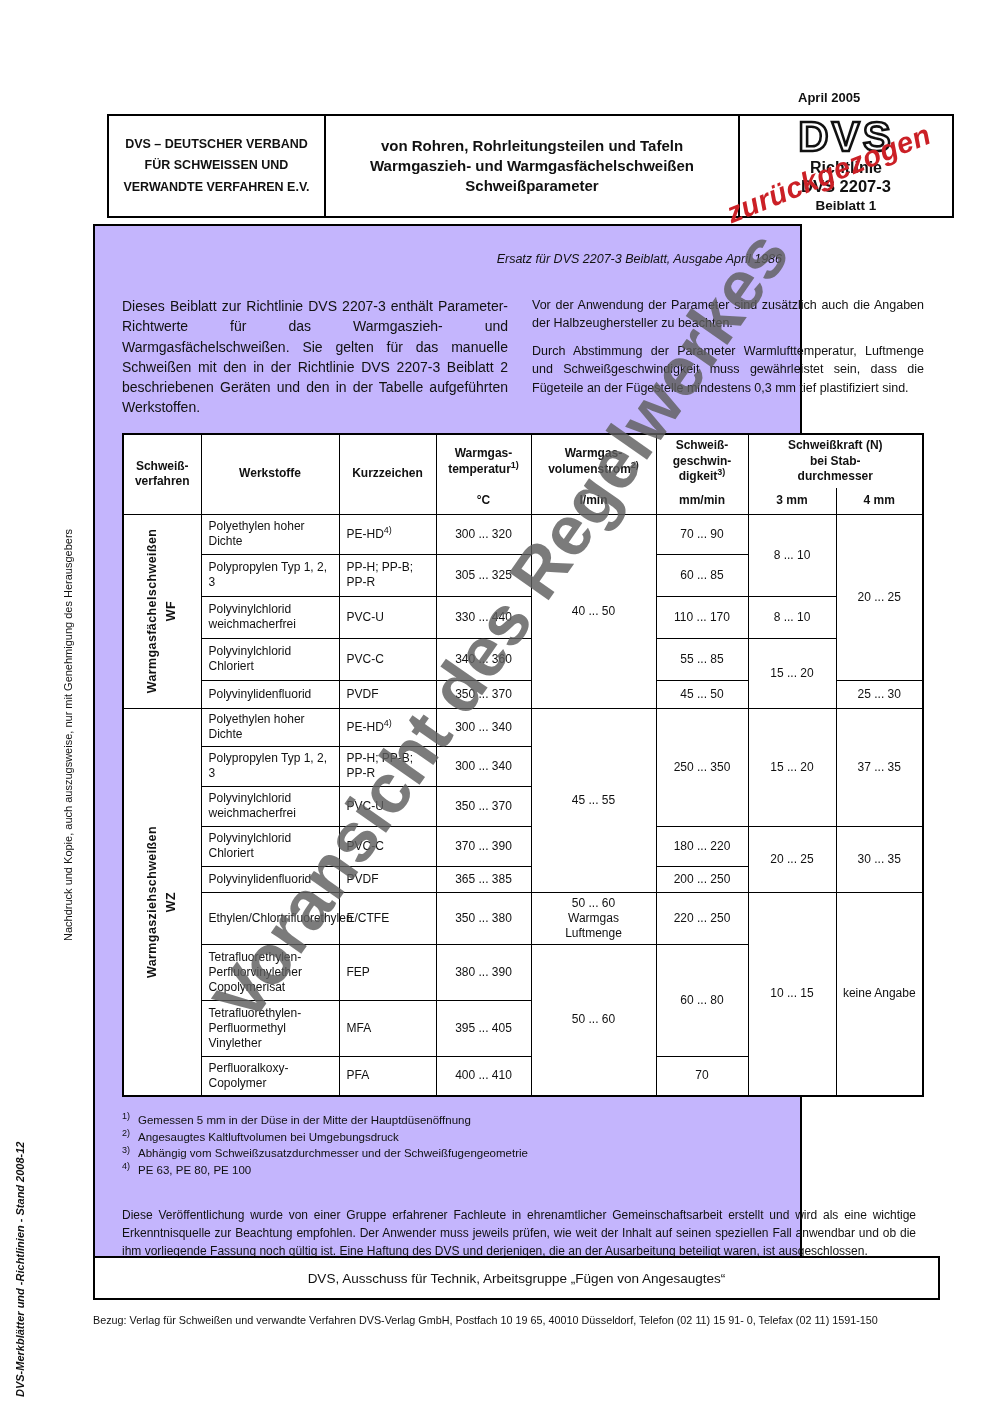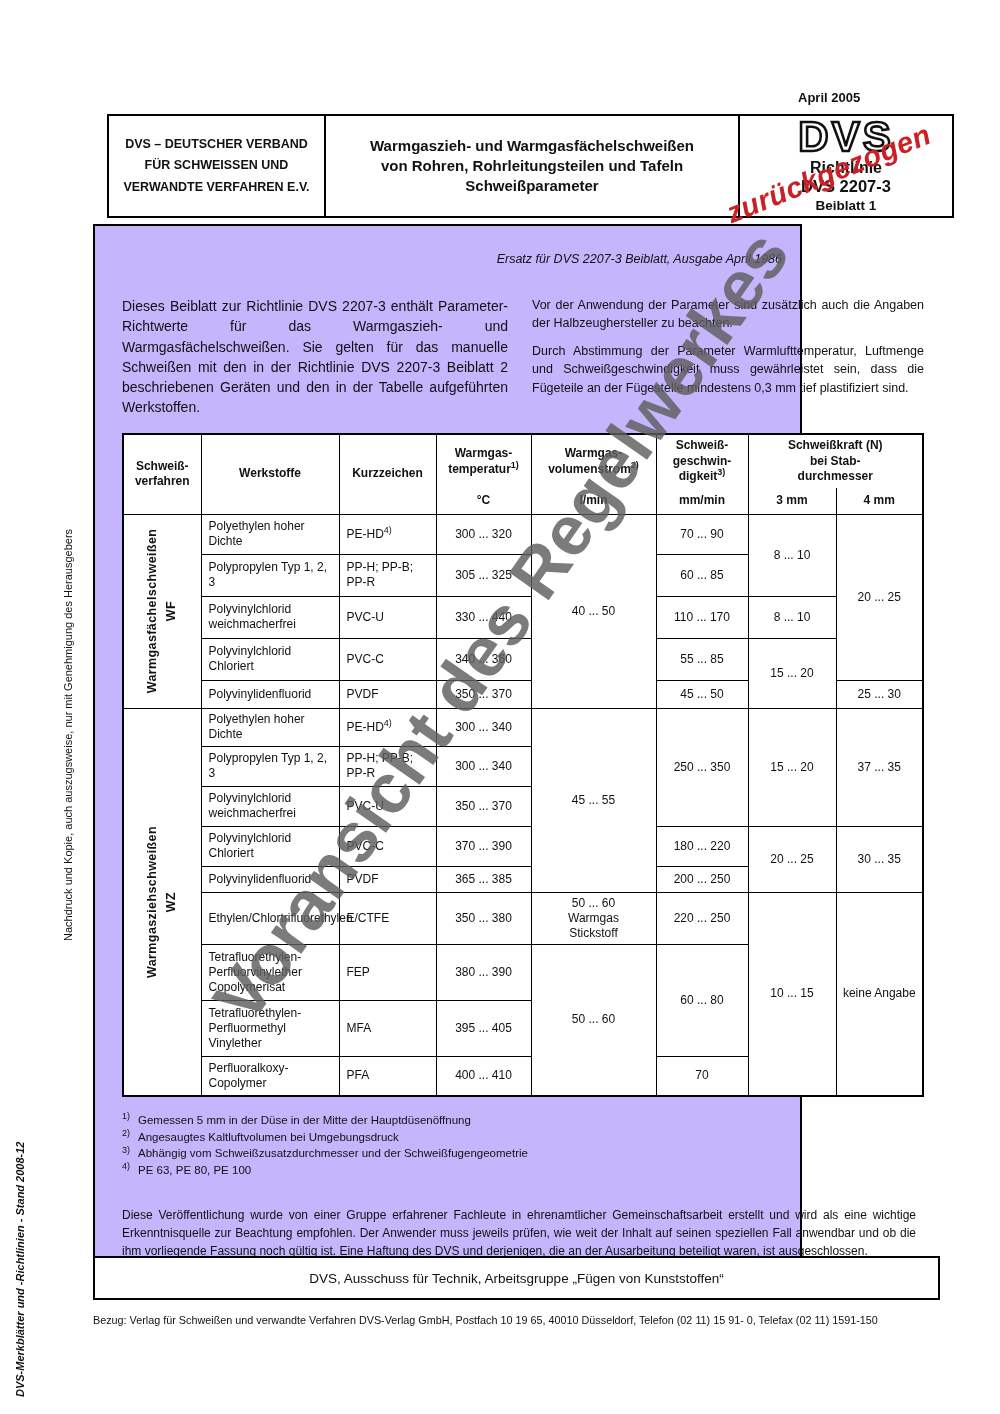--- a/index.html
+++ b/index.html
@@ -86,22 +86,22 @@
 
   <div class="date">April 2005</div>
 
   <div class="hdr">
     <div class="hbox org">
       <div>DVS – DEUTSCHER VERBAND</div>
       <div>FÜR SCHWEISSEN UND</div>
       <div>VERWANDTE VERFAHREN E.V.</div>
     </div>
     <div class="hbox ttl">
+      <div>von Rohren, Rohrleitungsteilen und Tafeln</div>
       <div>Warmgaszieh- und Warmgasfächelschweißen</div>
-      <div>von Rohren, Rohrleitungsteilen und Tafeln</div>
       <div>Schweißparameter</div>
     </div>
     <div class="hbox doc">
       <svg width="132" height="40">
         <text x="66" y="33" text-anchor="middle" font-family="Liberation Sans, sans-serif" font-size="42" font-weight="bold" fill="none" stroke="#111" stroke-width="2.6" letter-spacing="3">DVS</text>
       </svg>
       <div class="sub">Richtlinie</div>
       <div class="sub2">DVS 2207-3</div>
       <div class="sub3">Beiblatt 1</div>
     </div>
@@ -229,21 +229,21 @@
         <td class="c">365 ... 385</td>
         <td class="c">200 ... 250</td>
       </tr>
       <tr style="height:52px">
         <td>Ethylen/Chlortrifluorethylen</td>
         <td>E/CTFE</td>
         <td class="c">350 ... 380</td>
         <td class="c">
           <div>50 ... 60</div>
           <div>Warmgas</div>
-          <div>Stickstoff</div>
+          <div>Luftmenge</div>
         </td>
         <td class="c">220 ... 250</td>
         <td class="c" rowspan="4">10 ... 15</td>
         <td class="c" rowspan="4">keine Angabe</td>
       </tr>
       <tr style="height:56px">
         <td>Tetrafluorethylen-Perfluorvinylether Copolymerisat</td>
         <td>FEP</td>
         <td class="c">380 ... 390</td>
         <td class="c" rowspan="3">50 ... 60</td>
@@ -267,21 +267,21 @@
       <div><sup>1)</sup><span>Gemessen 5 mm in der Düse in der Mitte der Hauptdüsenöffnung</span></div>
       <div><sup>2)</sup><span>Angesaugtes Kaltluftvolumen bei Umgebungsdruck</span></div>
       <div><sup>3)</sup><span>Abhängig vom Schweißzusatzdurchmesser und der Schweißfugengeometrie</span></div>
       <div><sup>4)</sup><span>PE 63, PE 80, PE 100</span></div>
     </div>
 
     <div class="disc">Diese Veröffentlichung wurde von einer Gruppe erfahrener Fachleute in ehrenamtlicher Gemeinschaftsarbeit erstellt und wird als eine wichtige Erkenntnisquelle zur Beachtung empfohlen. Der Anwender muss jeweils prüfen, wie weit der Inhalt auf seinen speziellen Fall anwendbar und ob die ihm vorliegende Fassung noch gültig ist. Eine Haftung des DVS und derjenigen, die an der Ausarbeitung beteiligt waren, ist ausgeschlossen.</div>
   </div>
 
   <div class="committee">
-    <span>DVS, Ausschuss für Technik, Arbeitsgruppe „Fügen von Kunststoffen“</span>
+    <span>DVS, Ausschuss für Technik, Arbeitsgruppe „Fügen von Angesaugtes“</span>
   </div>
 
   <div class="bezug">Bezug:  Verlag für Schweißen und verwandte Verfahren DVS-Verlag GmbH, Postfach 10 19 65, 40010 Düsseldorf, Telefon (02 11) 15 91- 0, Telefax (02 11) 1591-150</div>
 
   <div class="vside1">Nachdruck und Kopie, auch auszugsweise, nur mit Genehmigung des Herausgebers</div>
   <div class="vside2">DVS-Merkblätter und -Richtlinien - Stand 2008-12</div>
 
   <div class="watermark">Voransicht des Regelwerkes</div>
   <div class="stamp">zurückgezogen</div>
 

